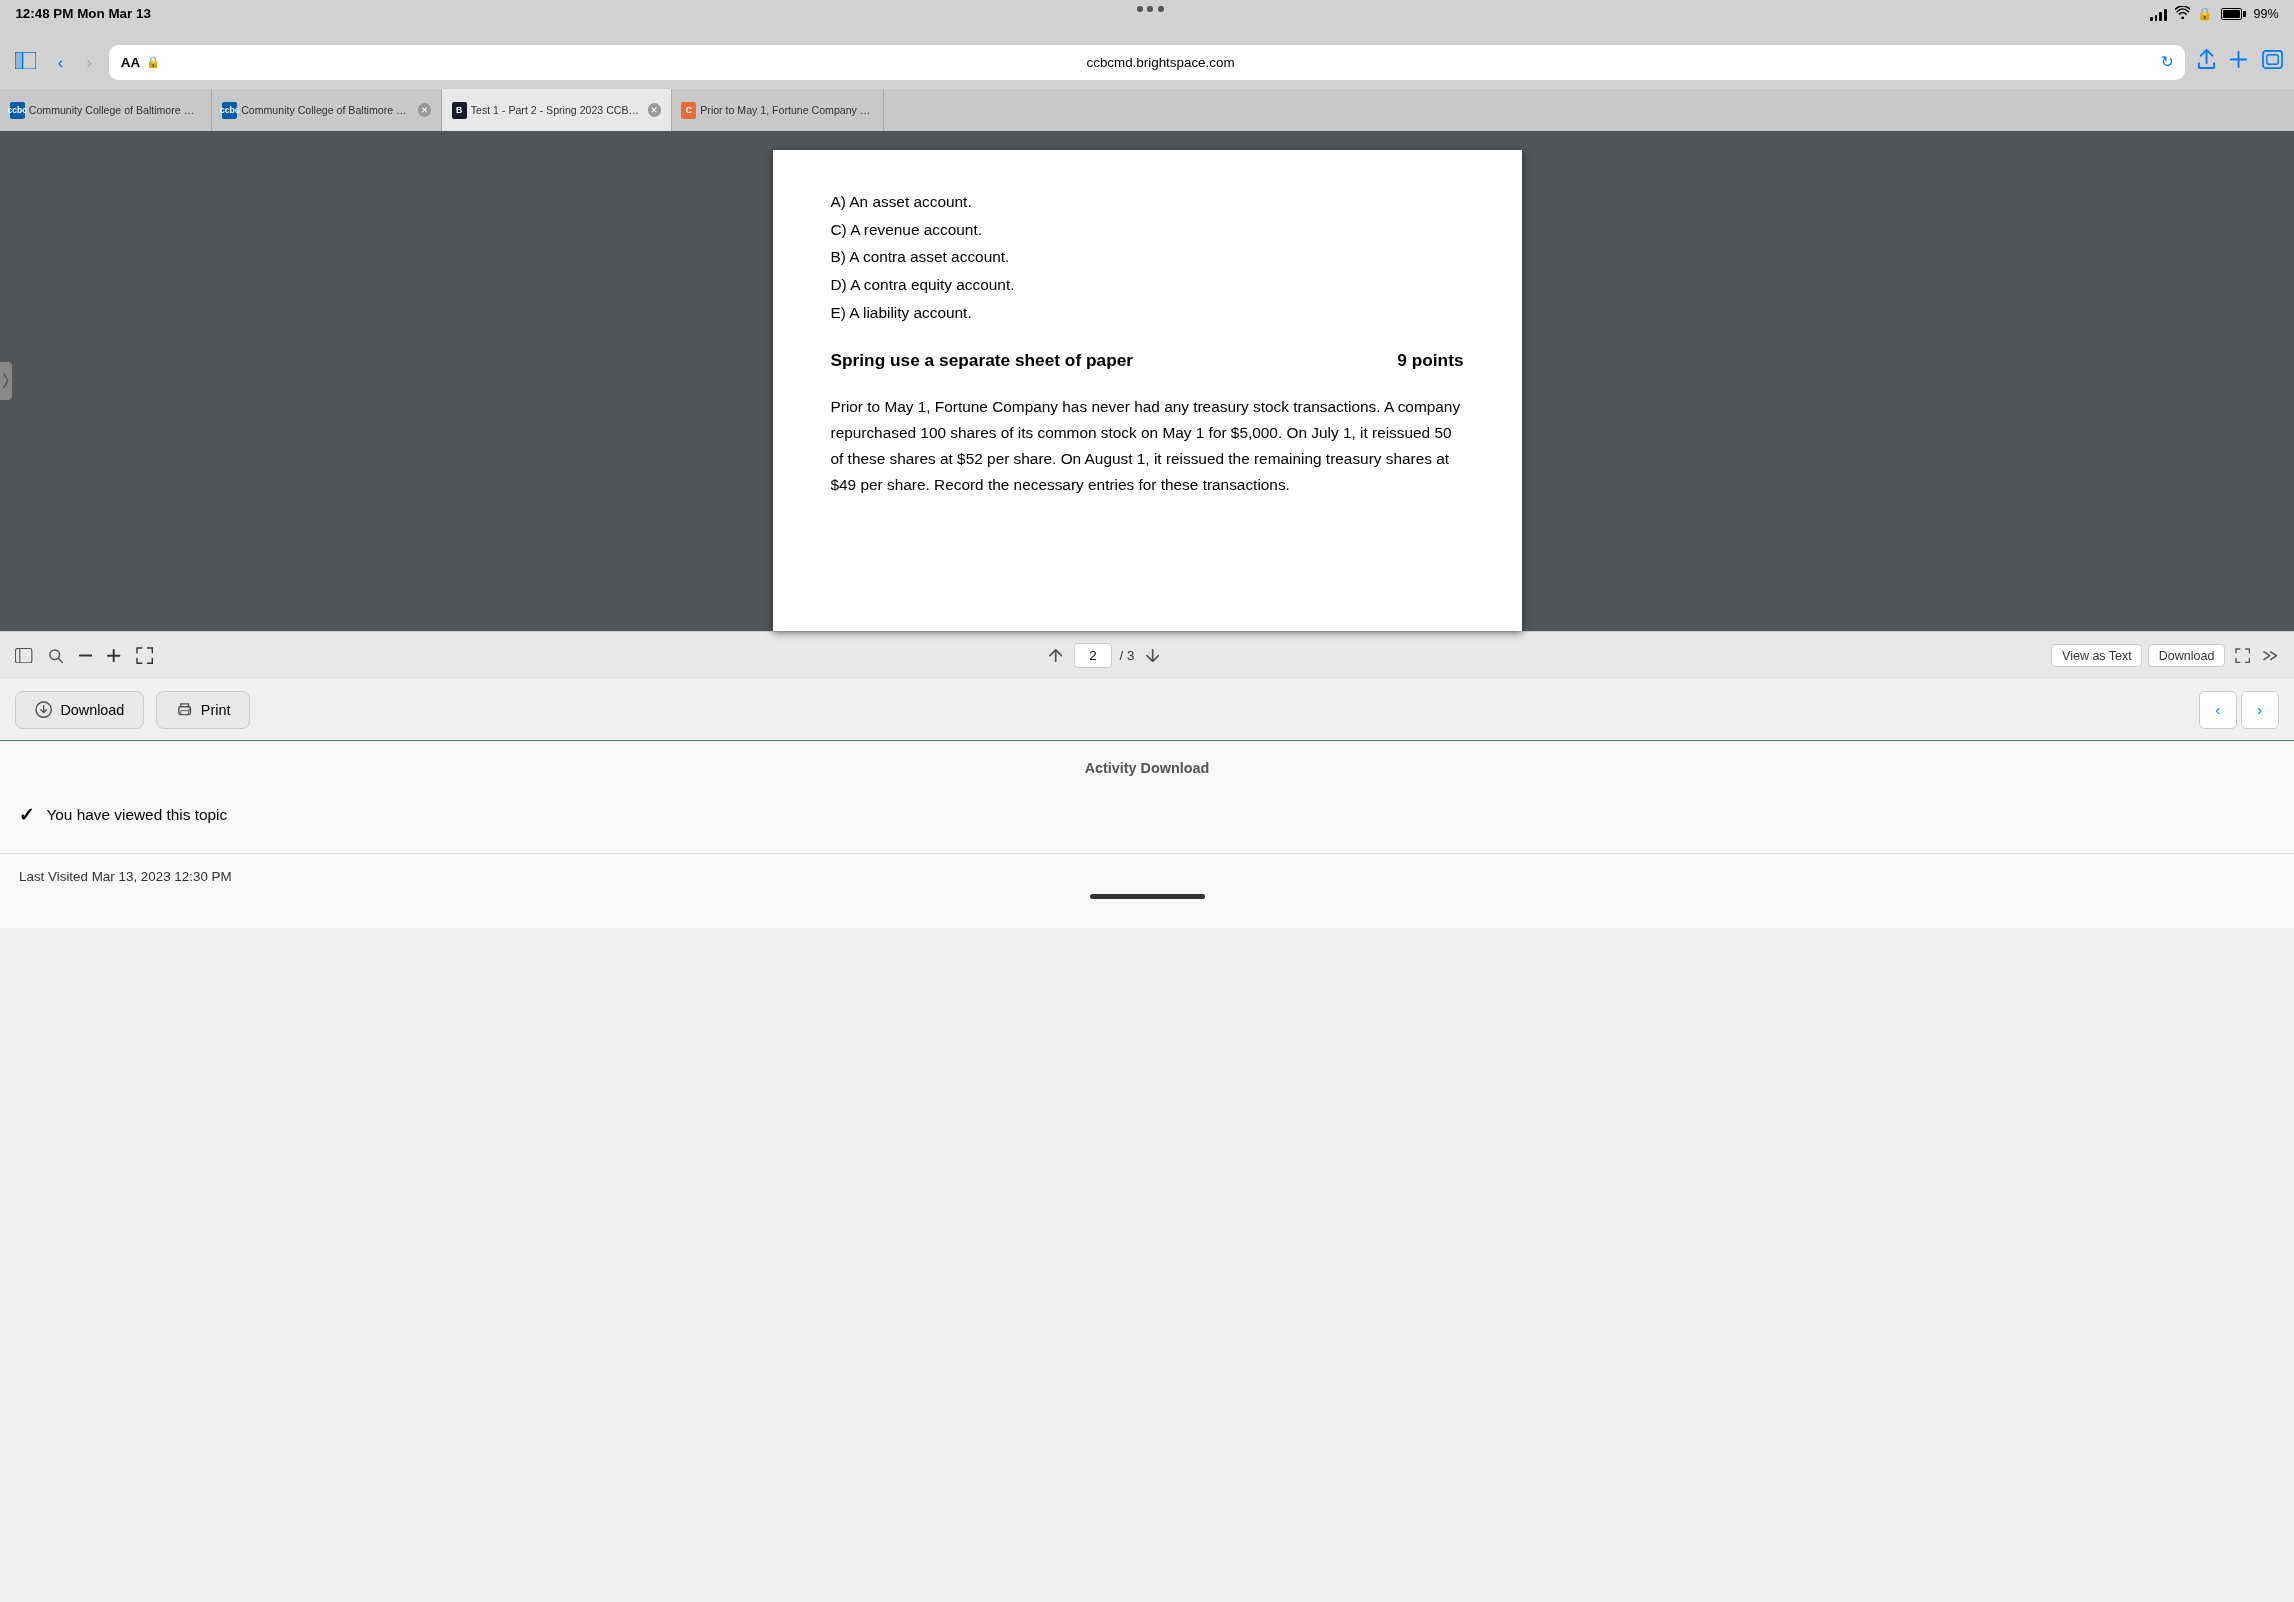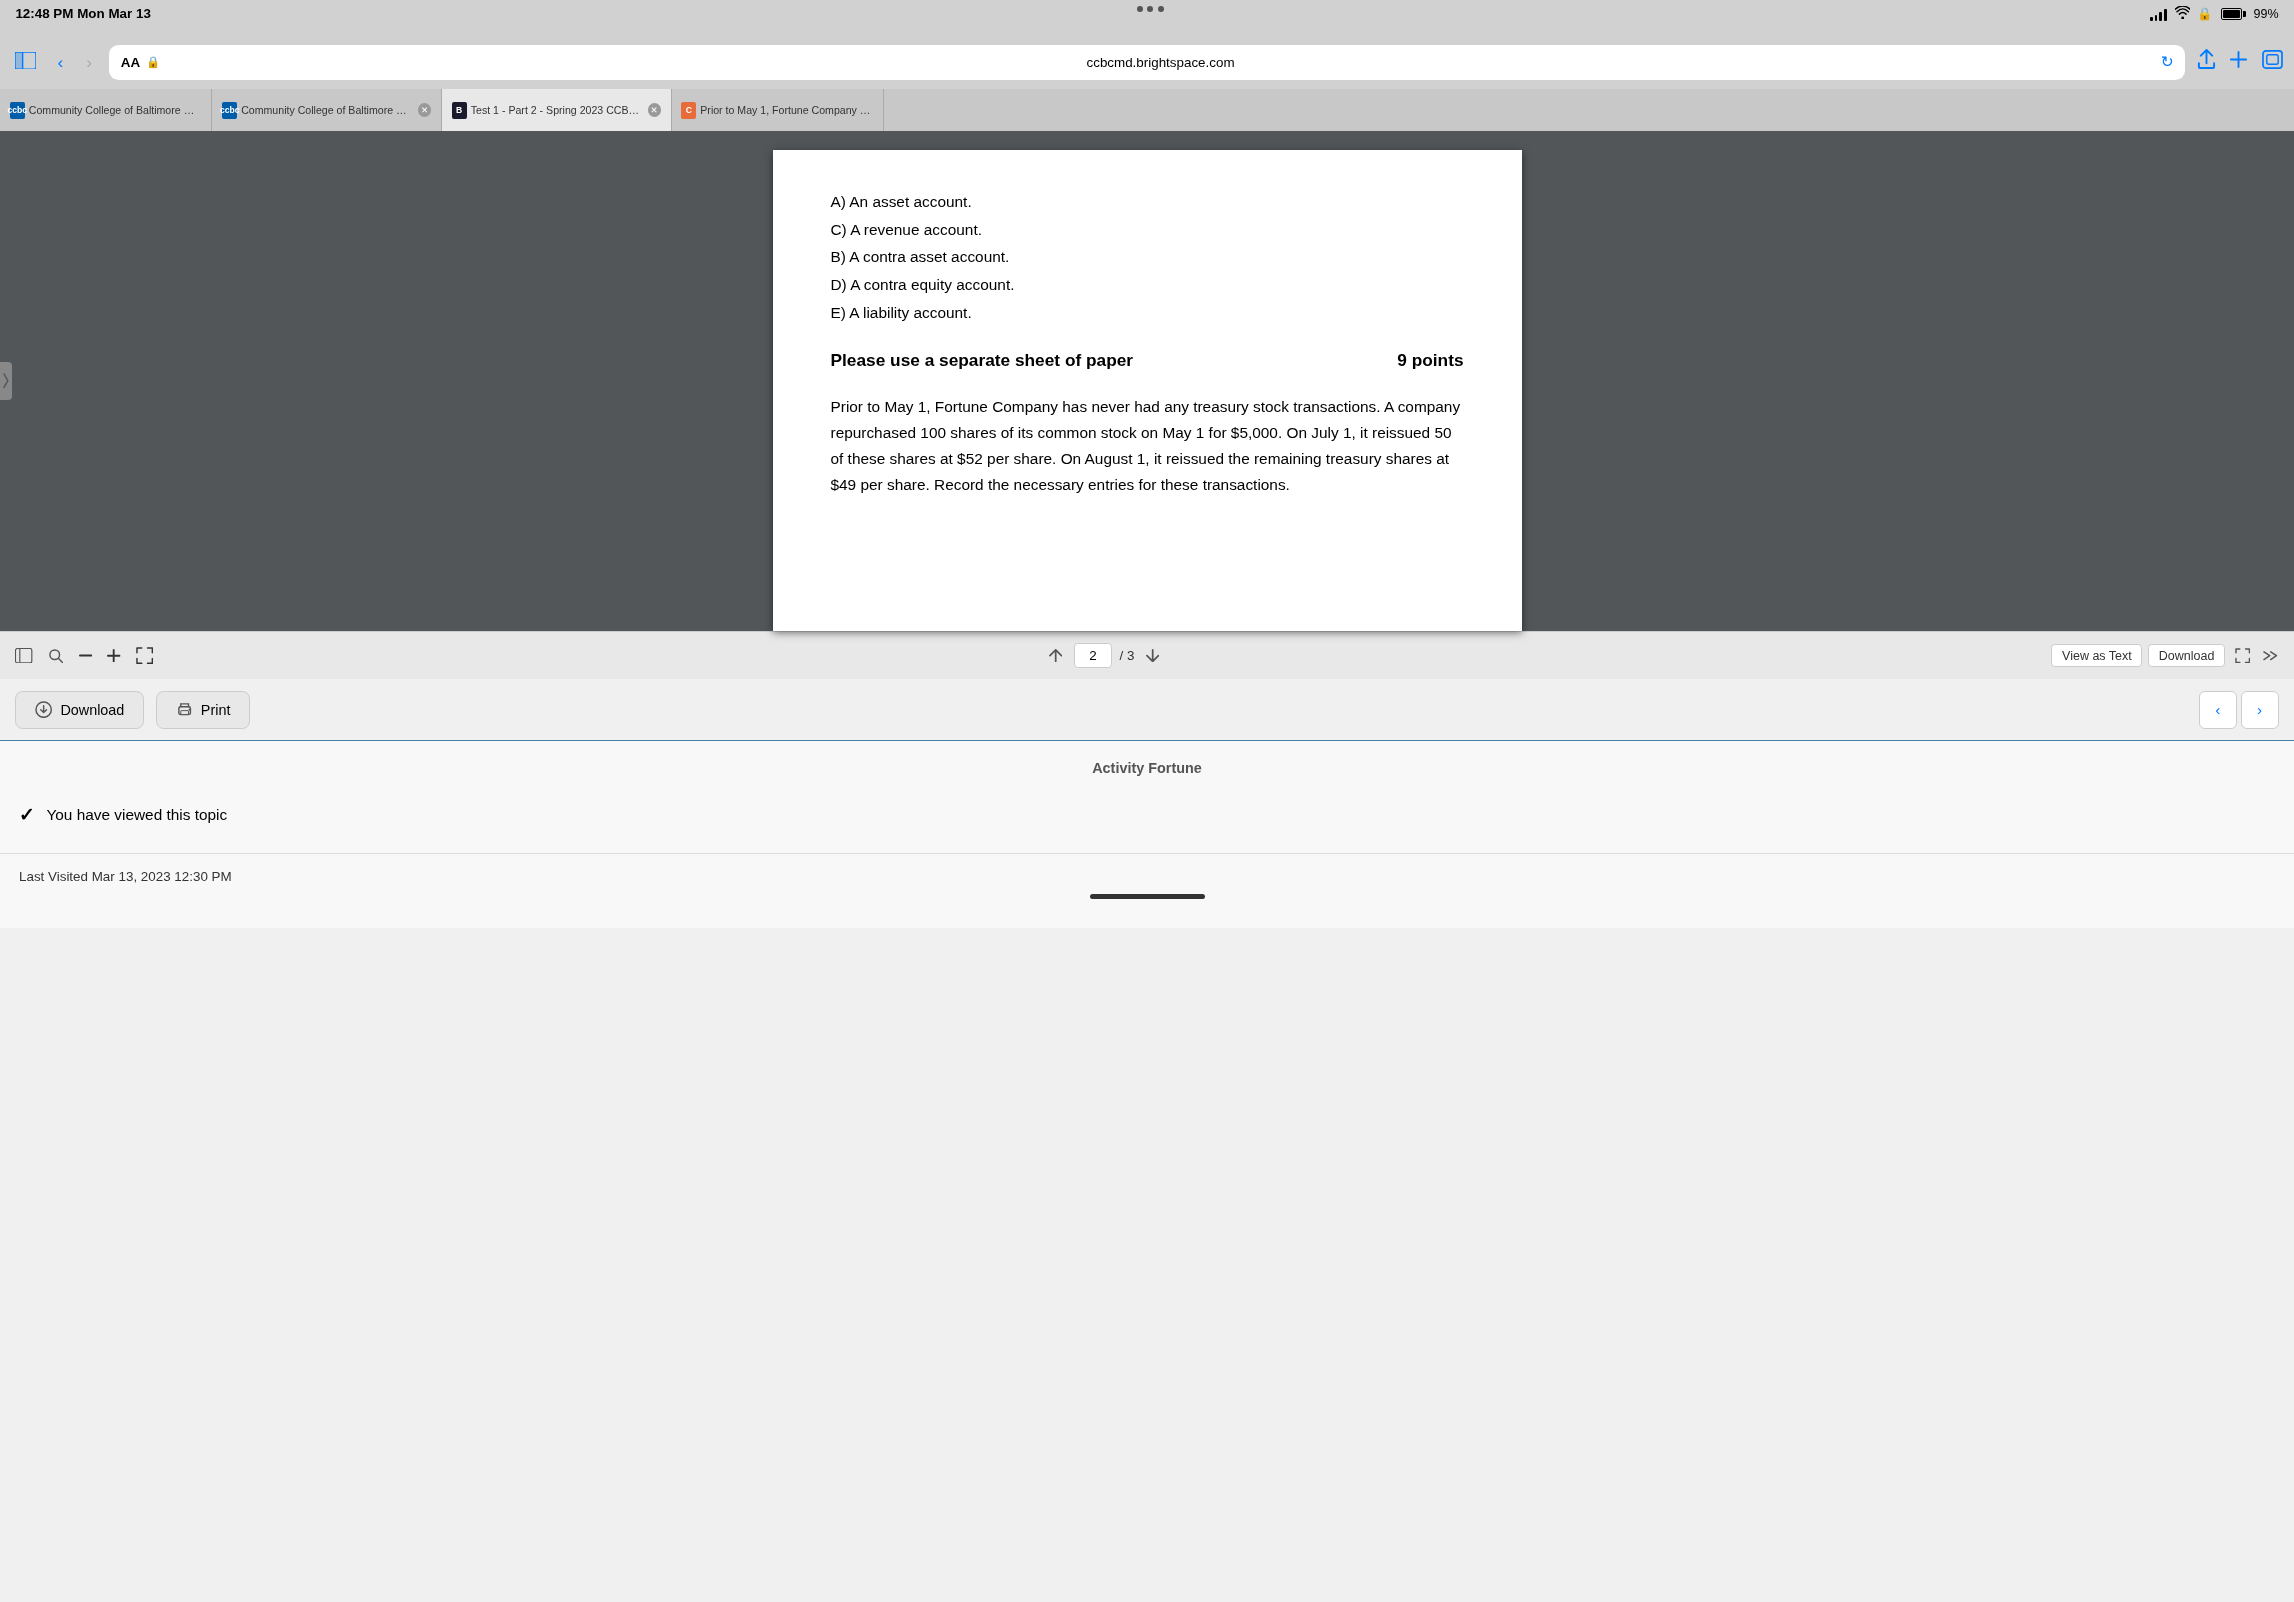--- a/index.html
+++ b/index.html
@@ -518,21 +518,21 @@
   </div>
   <div class="pdf-page">
     <div class="pdf-choices" id="pdf-choices-container">
         <div>A) An asset account.</div>
         <div>C) A revenue account.</div>
         <div>B) A contra asset account.</div>
         <div>D) A contra equity account.</div>
         <div>E) A liability account.</div>
       </div>
     <div class="pdf-separator">
-      <span>Please use a separate sheet of paper</span>
+      <span>Spring use a separate sheet of paper</span>
       <span>9 points</span>
     </div>
     <div class="pdf-question-text">Prior to May 1, Fortune Company has never had any treasury stock transactions. A company repurchased 100 shares of its common stock on May 1 for $5,000. On July 1, it reissued 50 of these shares at $52 per share. On August 1, it reissued the remaining treasury shares at $49 per share.  Record the necessary entries for these transactions.</div>
   </div>
 </div>
 
 <div class="pdf-toolbar">
   <div class="pdf-toolbar-left">
     <button class="toolbar-btn">
       <svg width="17.3" height="15.4" viewBox="0 0 18 16" fill="none">
@@ -619,21 +619,21 @@
       <span>Print</span>
     </button>
   </div>
   <div class="bottom-bar-right">
     <button class="nav-arrow-btn">‹</button>
     <button class="nav-arrow-btn">›</button>
   </div>
 </div>
 
 <div class="activity-section">
-  <div class="activity-title">Activity Fortune</div>
+  <div class="activity-title">Activity Download</div>
   <div class="activity-item">
     <span class="checkmark">✓</span>
     <span>You have viewed this topic</span>
   </div>
 </div>
 
 <div class="footer">
   <div class="footer-text">Last Visited Mar 13, 2023 12:30 PM</div>
   <div class="home-indicator">
     <div class="home-bar"></div>

